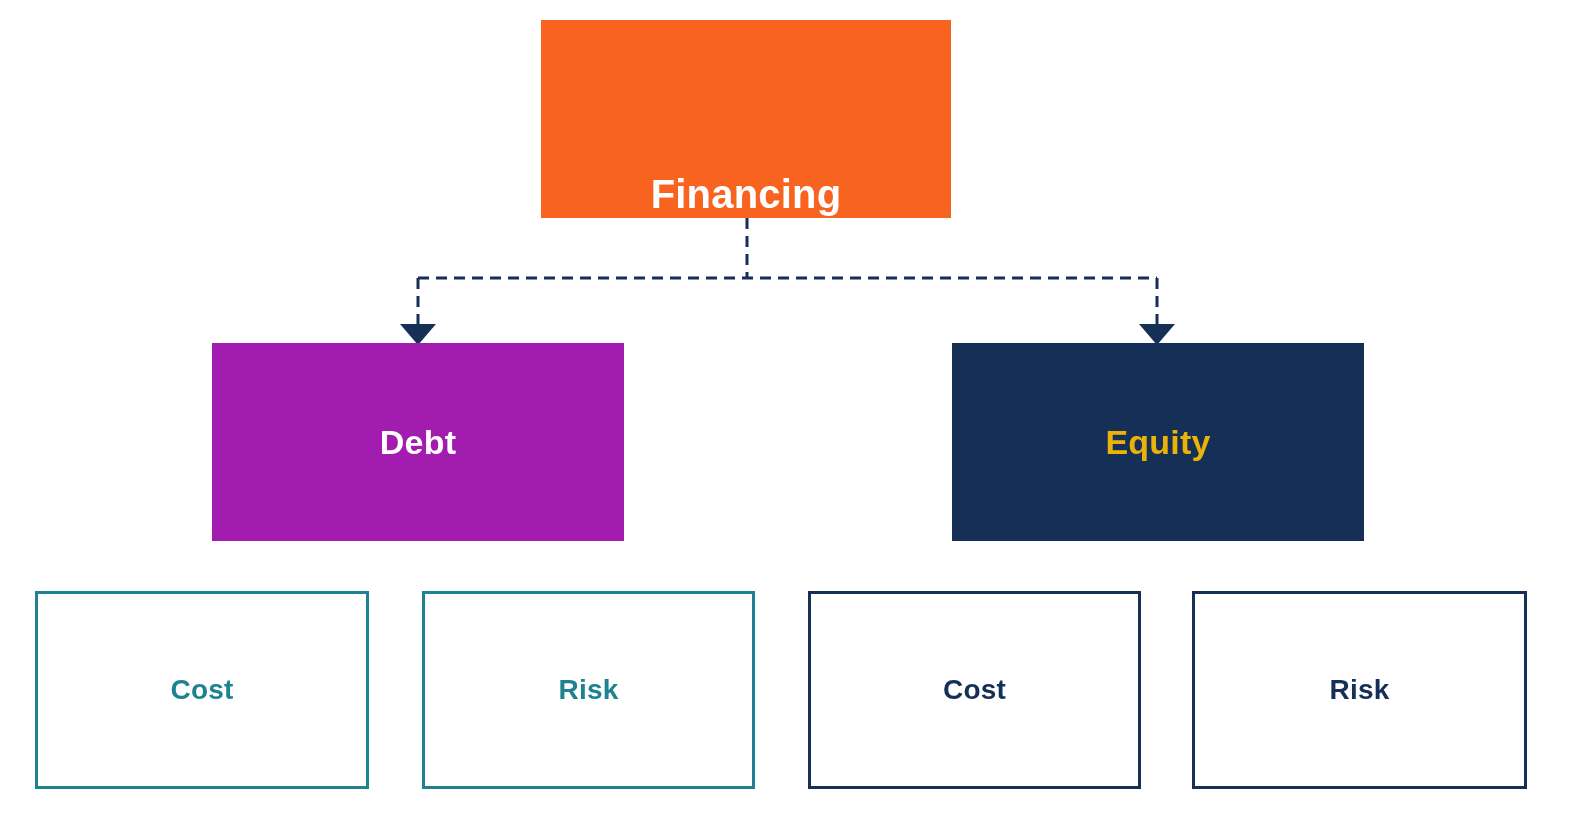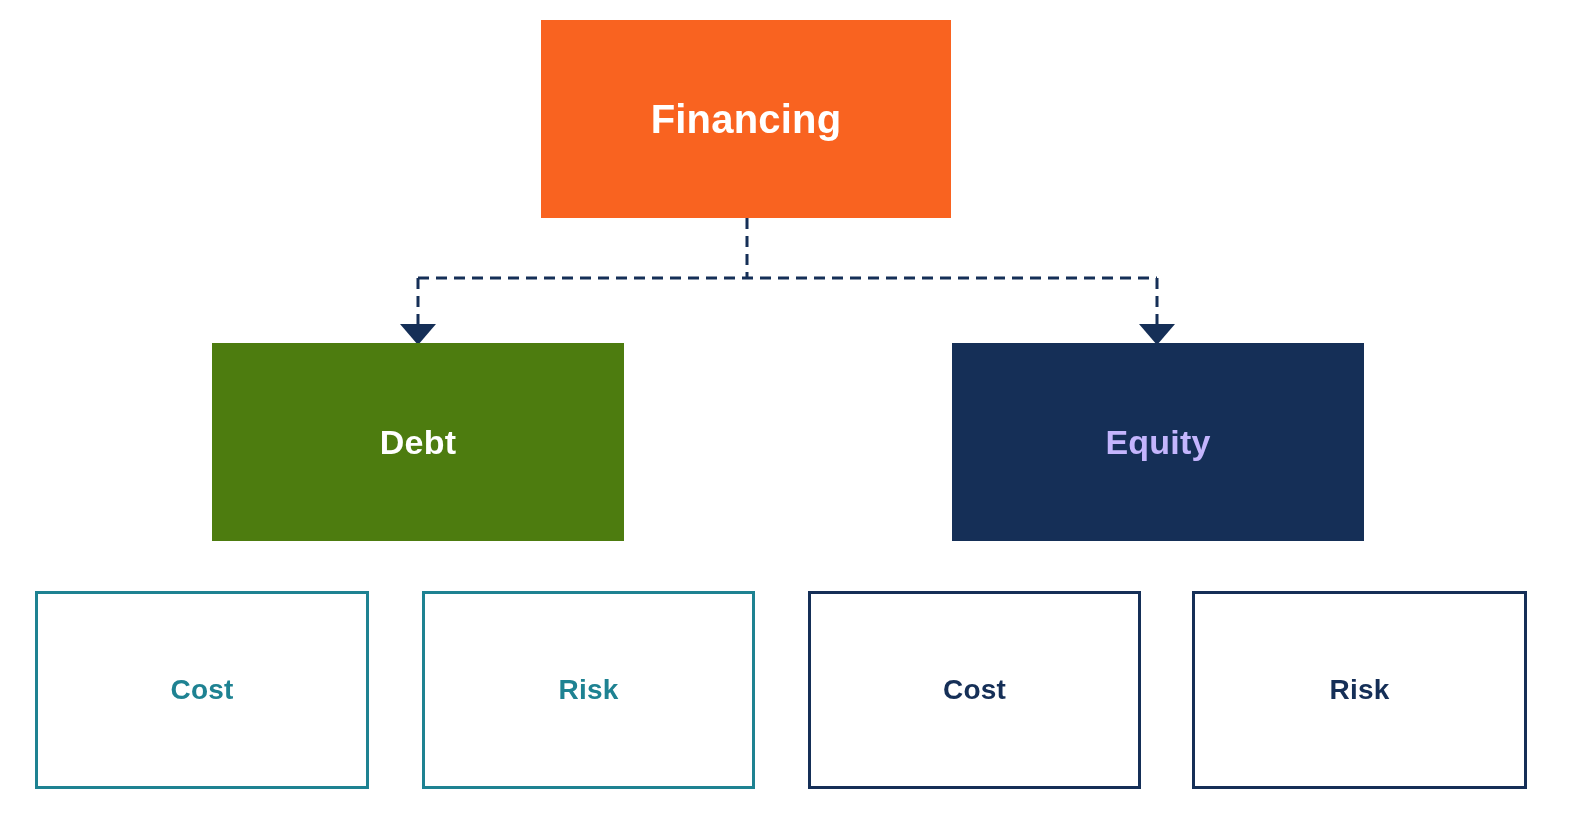--- a/index.html
+++ b/index.html
@@ -32,39 +32,40 @@
 
   
   #node-financing {
     left: 541px;
     top: 20px;
     width: 410px;
     height: 198px;
     background: #f96320;
     color: #ffffff;
     font-size: 40px;
+    align-items: flex-end;
   }
 
   
   #node-debt {
     left: 212px;
     top: 343px;
     width: 412px;
     height: 198px;
-    background: #4d7c0f;
+    background: #a21caf;
     color: #ffffff;
     font-size: 34px;
   }
   #node-equity {
     left: 952px;
     top: 343px;
     width: 412px;
     height: 198px;
     background: #152f57;
-    color: #c4b5fd;
+    color: #eab308;
     font-size: 34px;
   }
 
   
   .leaf {
     top: 591px;
     height: 198px;
     background: #ffffff;
     font-size: 28px;
     border-style: solid;

